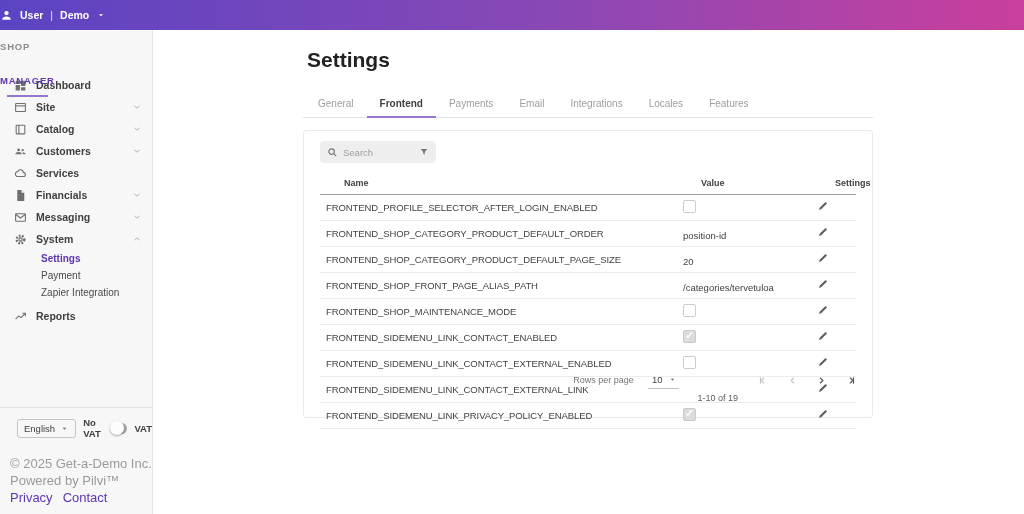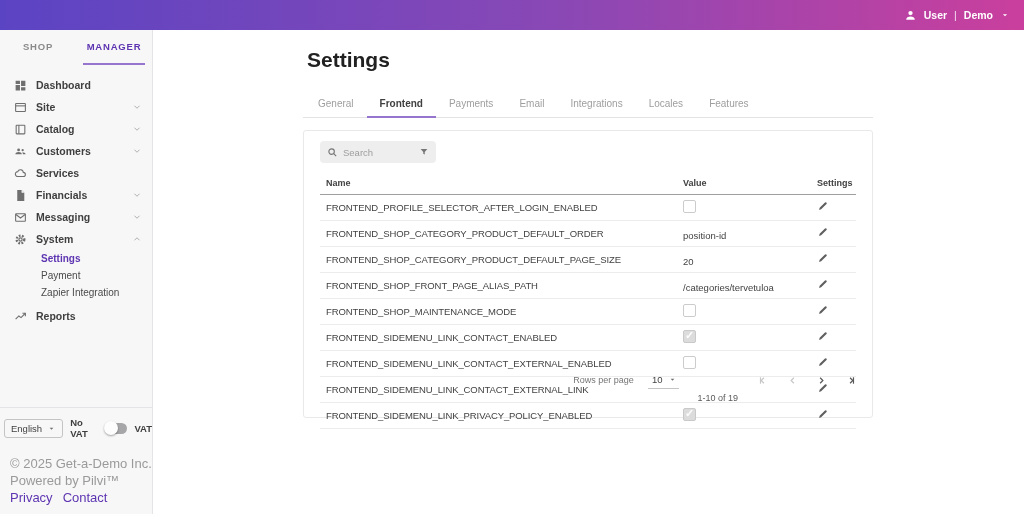--- a/index.html
+++ b/index.html
@@ -1,47 +1,47 @@
 <!DOCTYPE html>
 <html><head>
 <meta charset="utf-8">
 <style>
   * { margin:0; padding:0; box-sizing:border-box; }
   html,body { width:1024px; height:514px; font-family:"Liberation Sans", sans-serif; background:#fff; overflow:hidden; }
 
   
   .topbar { position:absolute; left:0; top:0; width:1024px; height:30px;
     background:linear-gradient(90deg,#5b44c3 0%,#8a48b5 55%,#ca3f9d 100%);
-    display:flex; align-items:center; justify-content:flex-end; padding-right:14px; }
+    display:flex; align-items:center; padding-right:14px; }
   .user-menu { display:flex; align-items:center; gap:7px; color:#fff; font-size:10.5px; font-weight:bold; cursor:pointer; }
   .user-menu .sep { font-weight:normal; opacity:.85; }
   .user-menu svg { display:block; }
 
   
   .sidebar { position:absolute; left:0; top:30px; width:153px; height:484px;
     background:#f7f7f8; border-right:1px solid #e4e4e6; }
-  .side-tabs { display:flex; height:36px; align-items:flex-start; }
+  .side-tabs { display:flex; height:36px; align-items:flex-start;flex-direction:column; }
   .side-tab { flex:1; text-align:center; font-size:9.5px; font-weight:bold; letter-spacing:.8px;
     color:#8a8a8a; height:36px; line-height:34px; position:relative; cursor:pointer; }
   .side-tab.active { color:#5e35b1; }
   .side-tab.active::after { content:""; position:absolute; left:7px; right:7px; bottom:1px; height:2px; background:#9575cd; }
 
   #side-nav { padding-top:8px; }
   .side-item { display:flex; align-items:center; height:22px; padding:0 10px 0 14px; cursor:pointer; color:#3f3f3f; }
   .side-item .sicon { width:13px; height:13px; margin-right:9px; display:flex; align-items:center; }
   .side-item .sicon svg { display:block; }
   .side-item .slabel { font-size:10.5px; font-weight:bold; color:#3f3f3f; flex:1; }
   .side-item.sub { height:17px; padding-left:41px; }
   .side-item.sub .slabel { font-weight:normal; font-size:10px; color:#4a4a4a; }
   .side-item.sub.active .slabel { color:#5e35b1; font-weight:bold; }
   .side-item .schev { color:#b0b0b0; display:flex; }
   .side-item.last-sub { margin-bottom:4px; }
 
   .side-bottom { position:absolute; left:0; right:0; bottom:0; height:107px; border-top:1px solid #e4e4e6; background:#f7f7f8; }
-  .lang-row { display:flex; align-items:center; gap:7px; padding:9px 0 0 4px; }
+  .lang-row { display:flex; align-items:center; gap:7px; padding:9px 0 0 17px; }
   .lang-select { display:flex; align-items:center; gap:5px; border:1px solid #c4c4c4; border-radius:3px;
     background:#f7f7f8; padding:3px 6px; font-size:9.5px; color:#424242; cursor:pointer; }
   .vat-label { font-size:9.5px; font-weight:bold; color:#3f3f3f; }
   .toggle { position:relative; width:24px; height:11px; background:#a6a6a8; border-radius:6px; display:inline-block; cursor:pointer; }
   .toggle .knob { position:absolute; left:-2px; top:-2px; width:14px; height:14px; border-radius:50%;
     background:#fdfdfd; box-shadow:0 1px 2px rgba(0,0,0,.35); }
   .side-foot { padding:16px 0 0 10px; font-size:13px; color:#9a9a9a; line-height:17px; }
   .side-foot .links { display:flex; gap:10px; }
   .side-foot a { color:#5e35b1; text-decoration:none; cursor:pointer; }
 
@@ -60,21 +60,21 @@
 
   .search-box { position:absolute; left:16px; top:10px; width:116px; height:22px; background:#eeeeee;
     border-radius:4px; display:flex; align-items:center; padding:0 7px; gap:5px; }
   .search-box input { flex:1; min-width:0; border:none; background:transparent; outline:none;
     font-size:9.5px; color:#424242; font-family:"Liberation Sans",sans-serif; }
   .search-box input::placeholder { color:#9e9e9e; }
   .search-box svg { flex:none; display:block; cursor:pointer; }
 
   .thead, .trow { display:grid; grid-template-columns:357px 134px 1fr; align-items:center; margin:0 16px; }
   .thead { position:absolute; left:0; right:0; top:40px; height:24px; border-bottom:1px solid #9e9e9e; }
-  .thead span { font-size:9px; font-weight:bold; color:#424242; padding-left:6px; }
+  .thead span { font-size:9px; font-weight:bold; color:#424242; padding-left:6px;margin-left:18px; }
   .tbody { position:absolute; left:0; right:0; top:64px; }
   .trow { height:26px; border-bottom:1px solid #ececec; }
   .cell-name { font-size:9.5px; color:#424242; padding-left:6px; letter-spacing:-0.1px; white-space:nowrap; }
   .cell-value { font-size:9.5px; color:#424242; padding-left:6px; }
   .cb { width:13px; height:13px; border:1.5px solid #cccccc; border-radius:2px; background:#fff;
     display:inline-block; margin-left:6px; position:relative; cursor:pointer; }
   .cb.checked { background:#dcdcdc; border-color:#c9c9c9; }
   .cb.checked::after { content:"✓"; position:absolute; left:1px; top:-2px; font-size:11px; color:#fcfcfc; font-weight:bold; }
   .cell-actions { padding-left:4px; }
   .edit-btn { background:none; border:none; cursor:pointer; padding:2px; display:inline-flex; }

